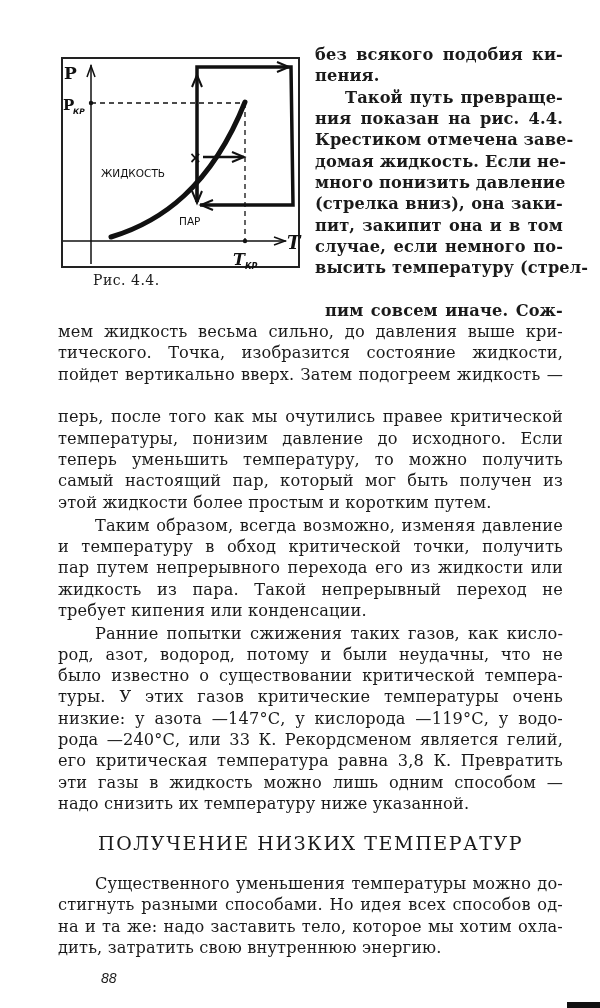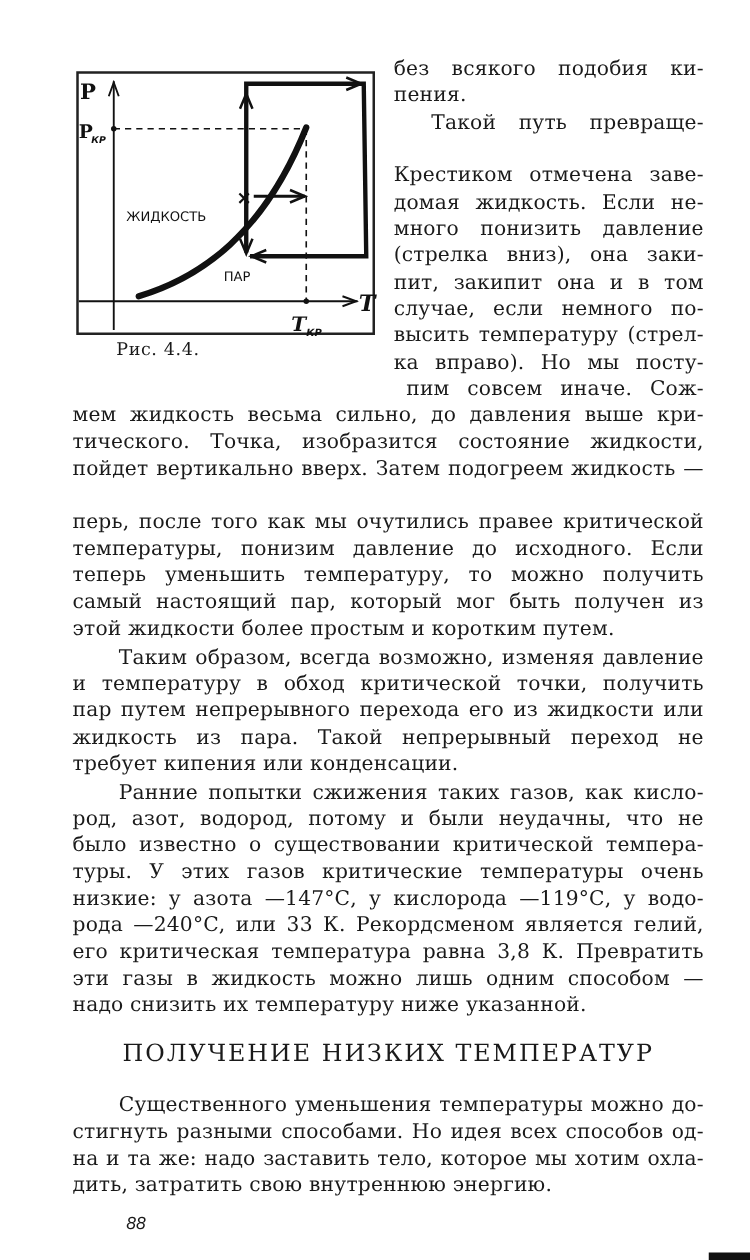--- a/index.html
+++ b/index.html
@@ -8,21 +8,21 @@
   .page { position: absolute; left: 0; top: 0; width: 600px; height: 1008px; }
 
   .figure { position: absolute; left: 61px; top: 57px; width: 239px; height: 211px;
             border: 2px solid #222; box-sizing: border-box; }
   .figure svg { position: absolute; left: -2px; top: -2px; }
   .fig-caption { position: absolute; left: 93px; top: 272px; font-size: 14px;
                  letter-spacing: 0.5px; }
 
   .line { position: absolute; white-space: nowrap; font-size: 16.2px; line-height: 21px;
           letter-spacing: 0.15px; }
-  .rline { left: 315px; width: 248px; }
+  .rline { left: 315px; width: 248px; font-weight: bold; }
   .fline { left: 58px; width: 505px; }
   .j { text-align: justify; text-align-last: justify; }
 
   .heading { position: absolute; left: 98px; top: 779px; font-size: 19px;
              letter-spacing: 1.6px; white-space: nowrap; }
   .page-number { position: absolute; left: 101px; top: 917px; font-family: "Liberation Sans", sans-serif;
                  font-size: 14px; font-style: italic; }
   .scan-mark { position: absolute; left: 567px; top: 1002px; width: 33px; height: 6px; background: #111; }
 </style>
 </head>
@@ -64,28 +64,28 @@
       <text x="40" y="120" font-family="DejaVu Sans, sans-serif" font-size="10.5" fill="#111">ЖИДКОСТЬ</text>
       <text x="118" y="168" font-family="DejaVu Sans, sans-serif" font-size="10.5" fill="#111">ПАР</text>
       <text x="128" y="106" font-family="DejaVu Sans, sans-serif" font-weight="bold" font-size="15" fill="#111">×</text>
     </svg>
   </div>
   <div class="fig-caption">Рис. 4.4.</div>
 
   <div class="line rline j" style="top:44px">без всякого подобия ки-</div>
   <div class="line rline" style="top:65px">пения.</div>
   <div class="line rline j" style="top:87px; left:345px; width:218px">Такой путь превраще-</div>
+  <div class="line rline j" style="top:108px">ния показан на рис. 4.4.</div>
   <div class="line rline j" style="top:129px">Крестиком отмечена заве-</div>
   <div class="line rline j" style="top:151px">домая жидкость. Если не-</div>
   <div class="line rline j" style="top:172px">много понизить давление</div>
   <div class="line rline j" style="top:193px">(стрелка вниз), она заки-</div>
   <div class="line rline j" style="top:215px">пит, закипит она и в том</div>
   <div class="line rline j" style="top:236px">случае, если немного по-</div>
   <div class="line rline j" style="top:257px">высить температуру (стрел-</div>
-  <div class="line rline j" style="top:279px">ка вправо). Но мы посту-</div>
   <div class="line rline j" style="top:300px; left:325px; width:238px">пим совсем иначе. Сож-</div>
 
   <div class="line fline j" style="top:321px">мем жидкость весьма сильно, до давления выше кри-</div>
   <div class="line fline j" style="top:342px">тического. Точка, изобразится состояние жидкости,</div>
   <div class="line fline j" style="top:364px">пойдет вертикально вверх. Затем подогреем жидкость —</div>
   <div class="line fline j" style="top:406px">перь, после того как мы очутились правее критической</div>
   <div class="line fline j" style="top:428px">температуры, понизим давление до исходного. Если</div>
   <div class="line fline j" style="top:449px">теперь уменьшить температуру, то можно получить</div>
   <div class="line fline j" style="top:470px">самый настоящий пар, который мог быть получен из</div>
   <div class="line fline" style="top:492px">этой жидкости более простым и коротким путем.</div>

